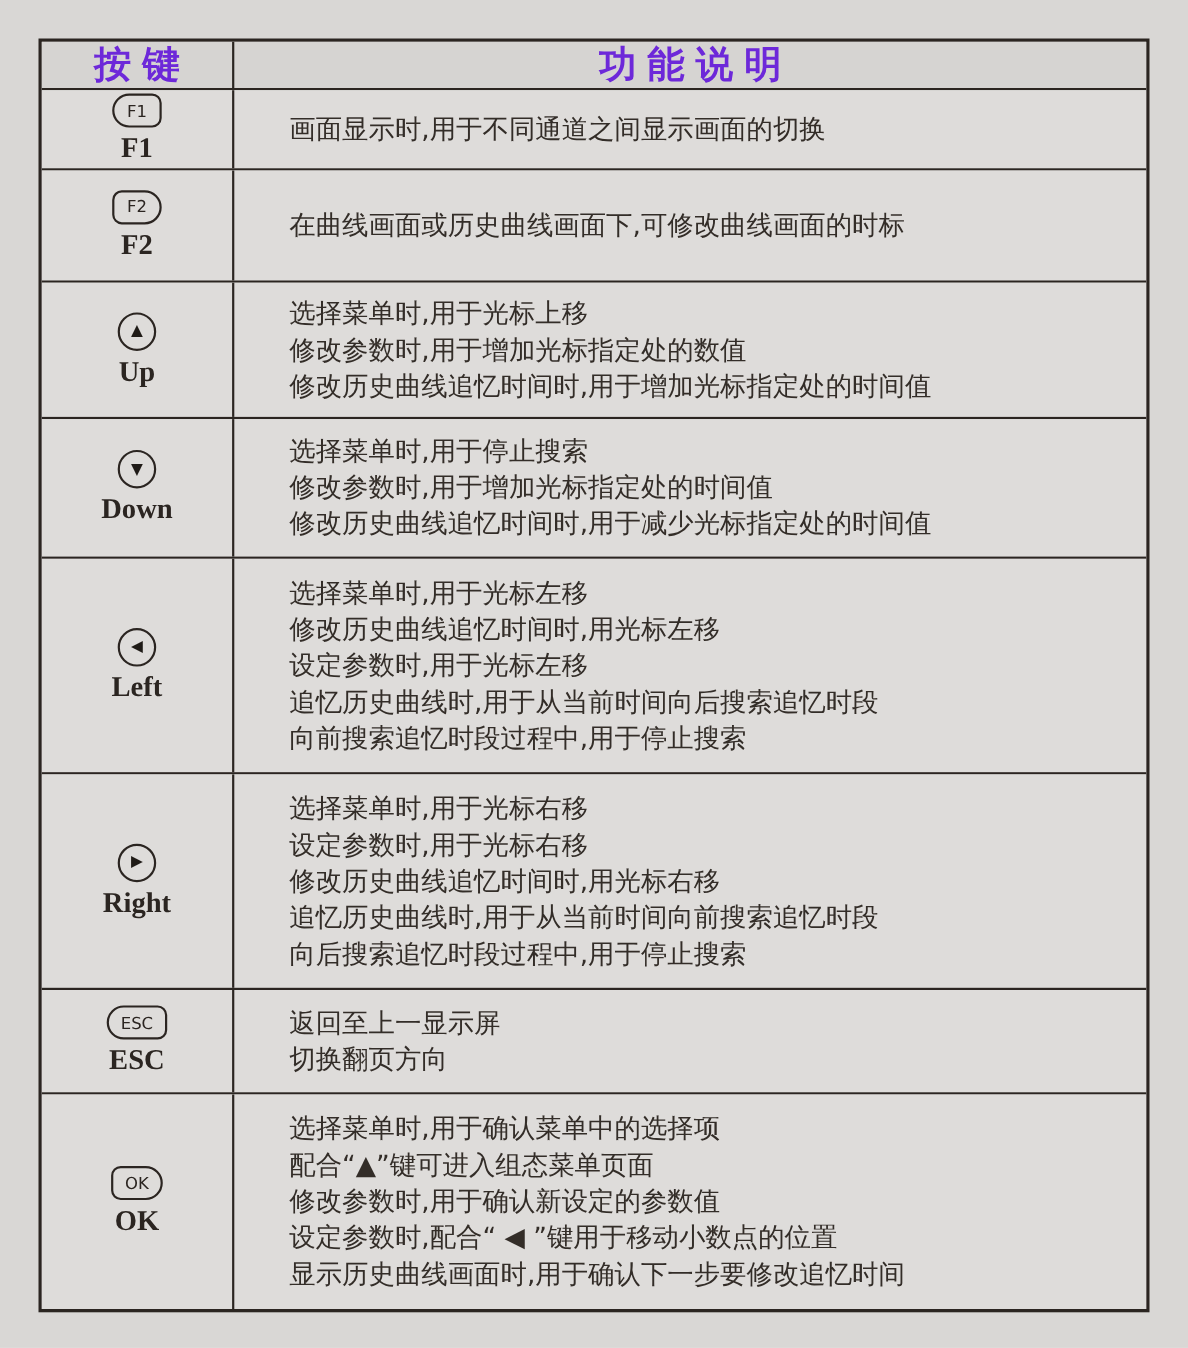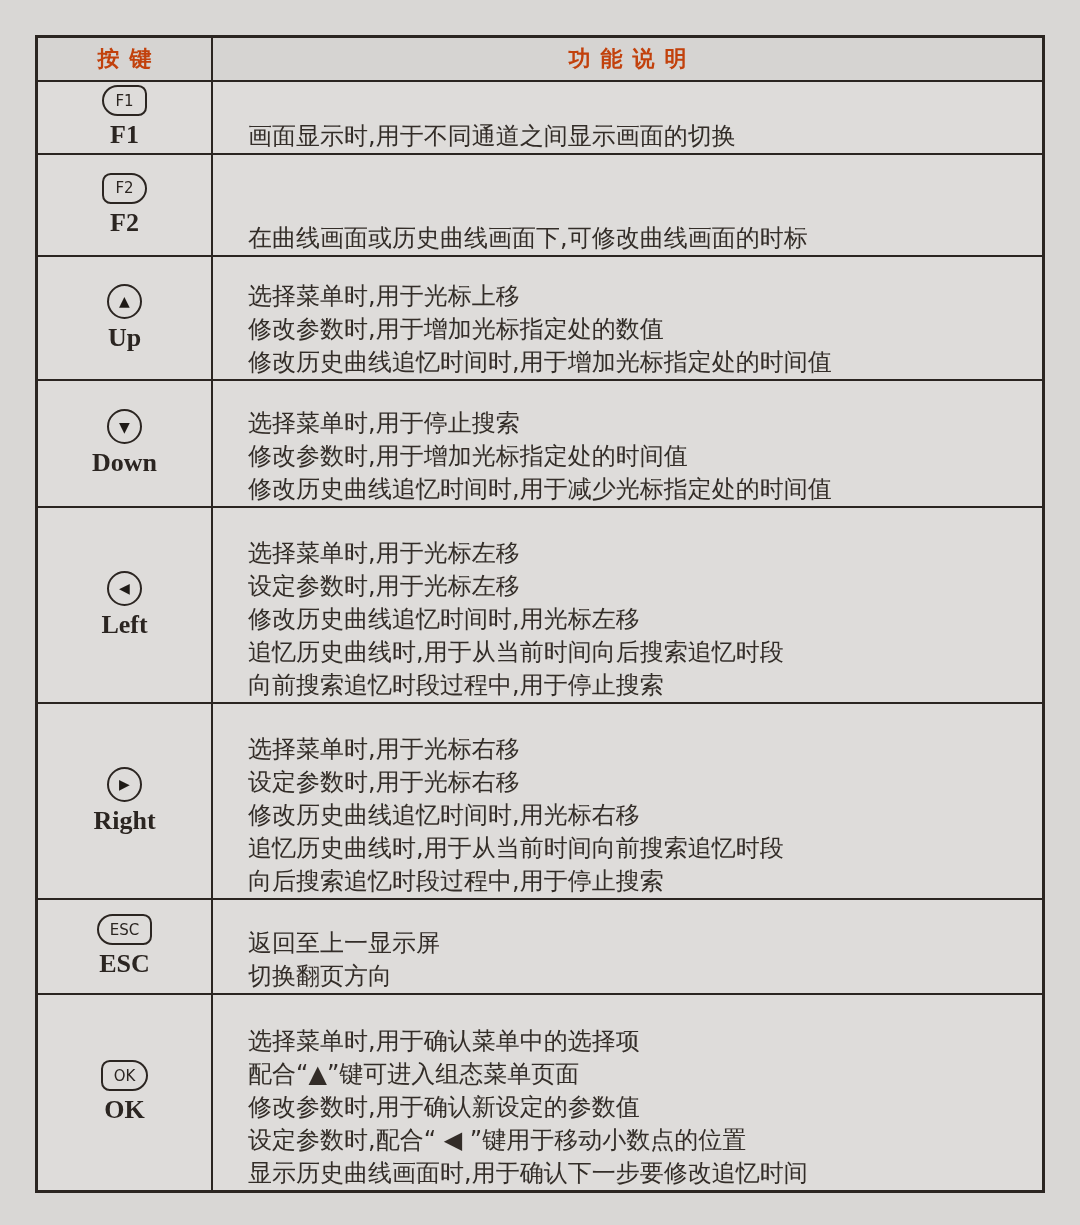--- a/index.html
+++ b/index.html
@@ -39,27 +39,27 @@
     box-sizing:border-box;
     display:flex;
     flex-direction:column;
     align-items:center;
     justify-content:center;
   }
   .func-col{
     flex:1;
     display:flex;
     flex-direction:column;
-    justify-content:flex-end;
-    padding-left:35px;
+    justify-content:center;
+    padding-left:50px;
     box-sizing:border-box;
   }
   .hcell{
     display:flex;align-items:center;justify-content:center;
-    font-weight:bold;font-size:22px;color:#c2410c;
+    font-weight:bold;font-size:34px;color:#6d28d9;
     letter-spacing:10px;text-indent:10px;
     padding-left:0;
   }
   .thead .func-col{align-items:center;font-family:Liberation Serif, serif;}
   .line{
     font-size:24px;
     line-height:33px;
     color:#332d28;
     white-space:nowrap;
   }
@@ -163,22 +163,22 @@
       </div>
       <div class="trow row-left">
         <div class="key-col">
           <span class="key-circle">
             <span class="glyph">◀</span>
           </span>
           <div class="key-label">Left</div>
         </div>
         <div class="func-col">
           <div class="line">选择菜单时,用于光标左移</div>
+          <div class="line">修改历史曲线追忆时间时,用光标左移</div>
           <div class="line">设定参数时,用于光标左移</div>
-          <div class="line">修改历史曲线追忆时间时,用光标左移</div>
           <div class="line">追忆历史曲线时,用于从当前时间向后搜索追忆时段</div>
           <div class="line">向前搜索追忆时段过程中,用于停止搜索</div>
         </div>
       </div>
       <div class="trow row-right">
         <div class="key-col">
           <span class="key-circle">
             <span class="glyph">▶</span>
           </span>
           <div class="key-label">Right</div>

